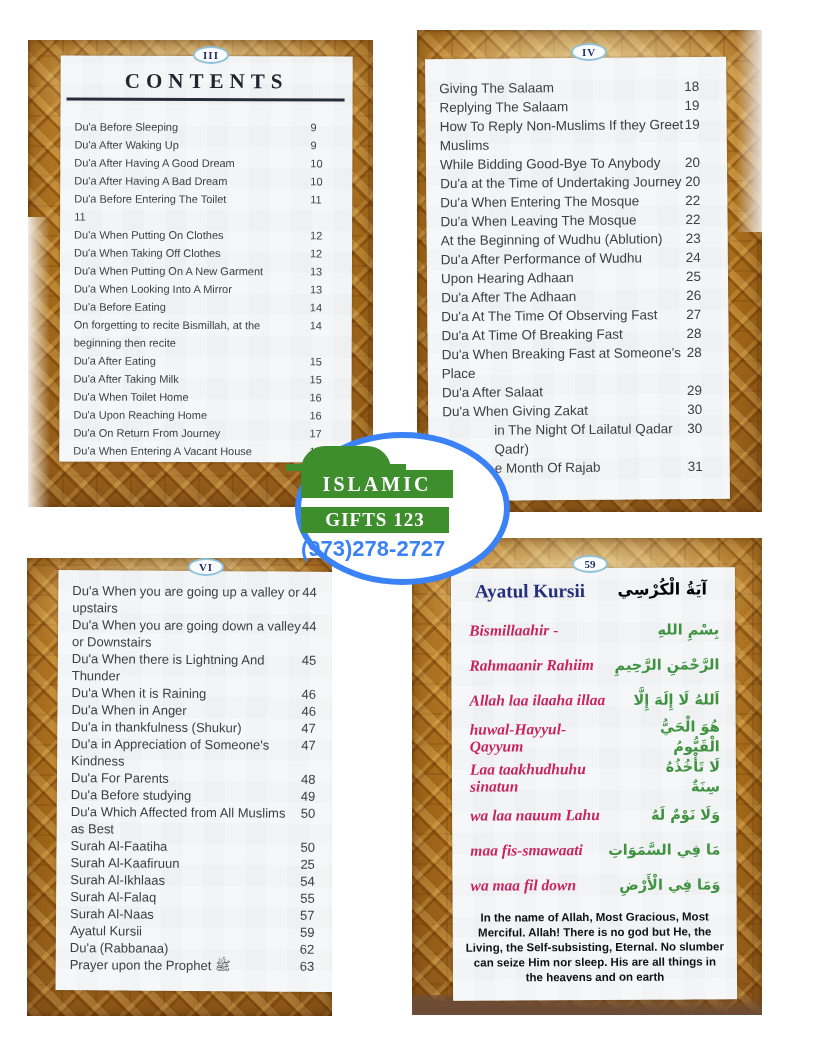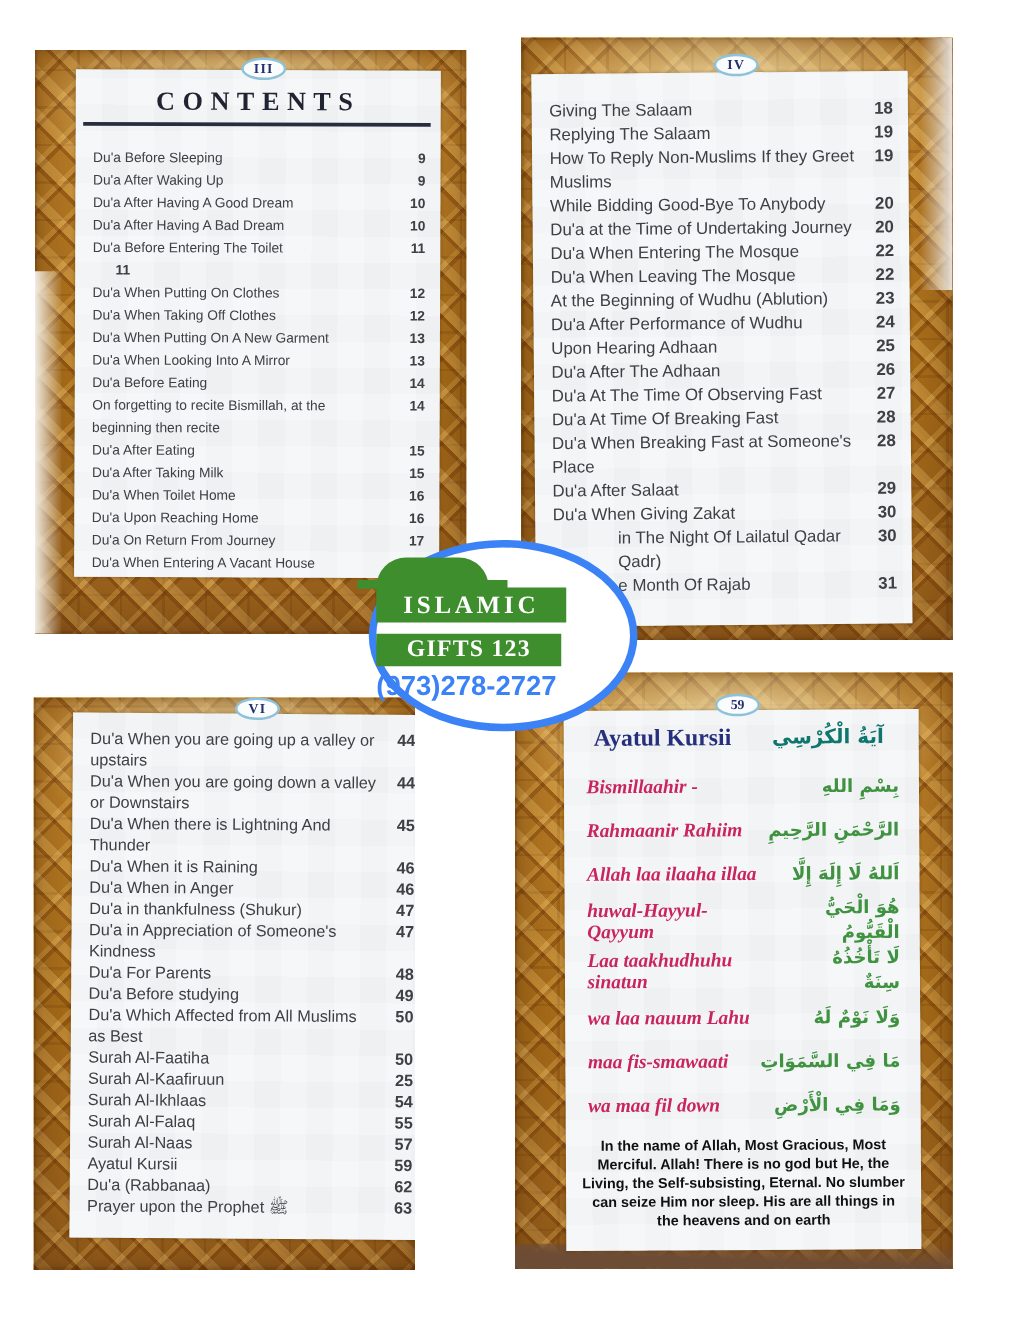--- a/index.html
+++ b/index.html
@@ -59,30 +59,30 @@
     margin:13px 0 0;text-align:center;font-family:"Liberation Serif",serif;
     font-weight:bold;font-size:21px;letter-spacing:6px;color:#1f2430;position:relative;
   }
   .rule{height:3px;background:#262d3d;margin:4px 8px 0 6px;position:relative;}
   .toc{position:absolute;left:0;right:0;}
   .p3-toc{top:62px;}
   .p4-toc{top:20px;}
   .p6-toc{top:12px;}
   .toc-row{display:flex;align-items:flex-start;padding-left:14px;position:relative;}
   .toc-label{flex:1;color:#3d4144;}
-  .toc-num{width:30px;text-align:right;color:#3d4144;margin-right:12px;flex:none;font-weight:bold;}
+  .toc-num{width:30px;text-align:left;color:#3d4144;margin-right:12px;flex:none;}
   .p3-toc .toc-label,.p3-toc .toc-num{font-size:11px;line-height:18px;}
   .p4-toc .toc-label,.p4-toc .toc-num{font-size:13.5px;line-height:19px;}
   .p6-toc .toc-label,.p6-toc .toc-num{font-size:13px;line-height:17px;}
   .toc-row.obscured .toc-label{margin-left:52px;}
   
   .kursi-head{display:flex;justify-content:space-between;align-items:flex-start;
     padding:12px 28px 0 24px;position:relative;}
   .kh-en{font-family:"Liberation Serif",serif;font-weight:bold;font-size:19px;color:#252f7d;}
-  .kh-ar{font-family:"DejaVu Sans",sans-serif;direction:rtl;font-size:16px;font-weight:bold;color:#0f766e;}
+  .kh-ar{font-family:"DejaVu Sans",sans-serif;direction:rtl;font-size:16px;font-weight:bold;color:#000000;}
   .kursi-lines{padding:10px 16px 0 18px;position:relative;}
   .k-row{display:flex;justify-content:space-between;align-items:center;min-height:35px;}
   .k-en{font-family:"Liberation Serif",serif;font-style:italic;font-weight:bold;
     font-size:15.5px;line-height:17px;color:#c9245c;max-width:176px;}
   .k-ar{font-family:"DejaVu Sans",sans-serif;direction:rtl;font-size:14.5px;line-height:20px;
     color:#3f9340;font-weight:bold;text-align:right;}
   .kursi-trans{margin:8px 12px 0;text-align:center;font-weight:bold;
     font-size:11.5px;line-height:15px;color:#101010;position:relative;}
   
   .logo{

